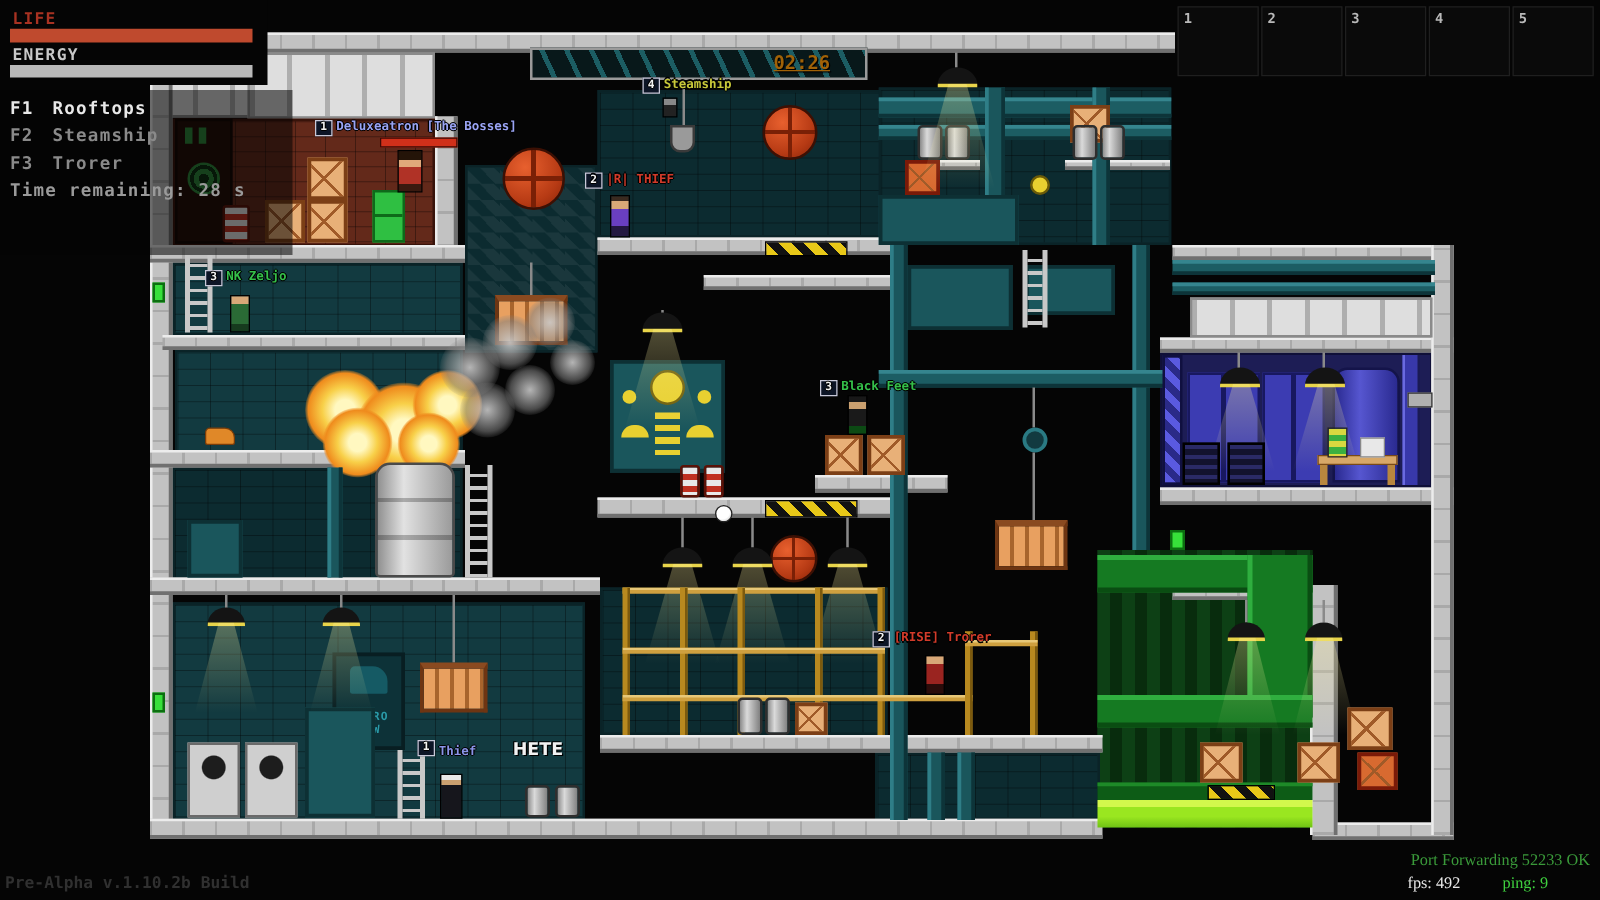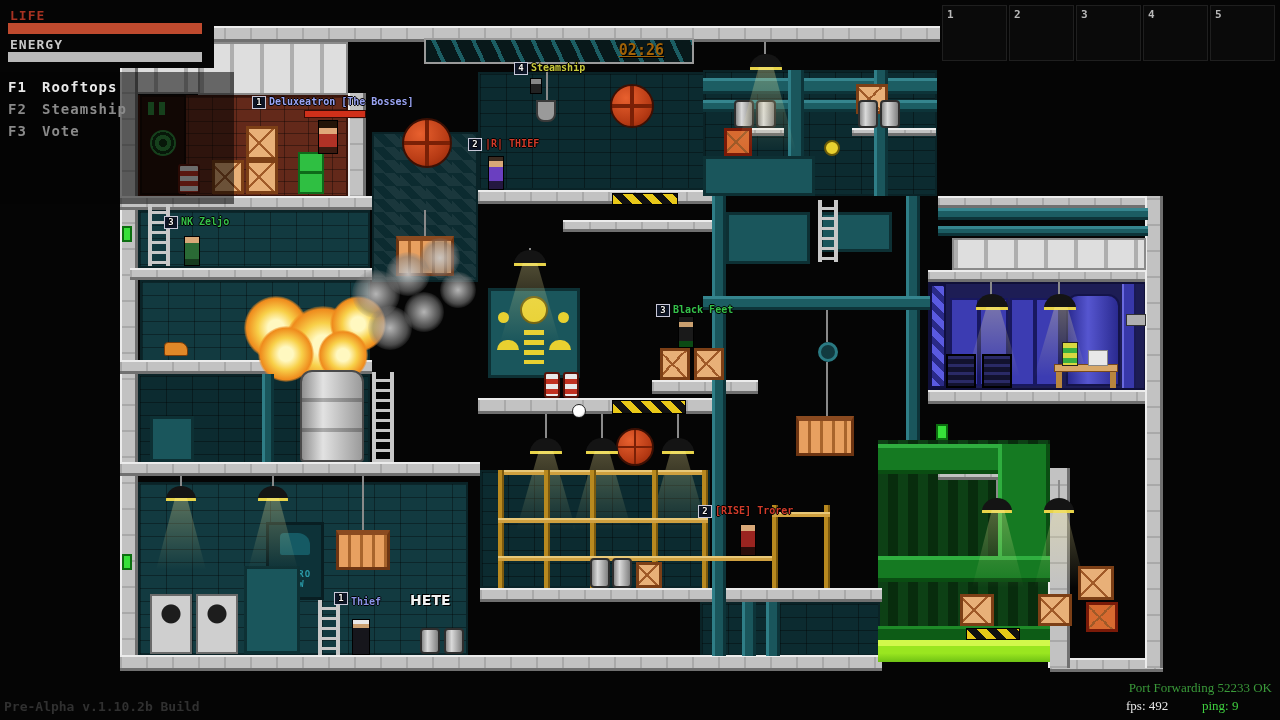--- a/index.html
+++ b/index.html
@@ -341,21 +341,22 @@
   <div class="backdrop" style="left:0;top:0;width:214px;height:68px;background:#050505;"></div>
   <div class="backdrop" style="left:0;top:72px;width:234px;height:132px;"></div>
   <div class="hudlabel" style="left:10px;top:8px;color:#a83222;">LIFE</div>
   <div class="hudbar" style="left:8px;top:23px;width:194px;height:11px;background:#bf4a2e;"></div>
   <div class="hudlabel" style="left:10px;top:37px;color:#c8c8c8;">ENERGY</div>
   <div class="hudbar" style="left:8px;top:52px;width:194px;height:10px;background:#b9b9b9;"></div>
 
   <div id="vote">
     <div class="row active"><span class="key">F1</span><span>Rooftops</span></div>
     <div class="row"><span class="key">F2</span><span>Steamship</span></div>
-    <div class="row"><span class="key">F3</span><span>Vote</span></div>
+    <div class="row"><span class="key">F3</span><span>Trorer</span></div>
+    <div class="timeleft">Time remaining: 28 s</div>
   </div>
 
   <div id="timerstrip"></div>
   <div id="timer">02:26</div>
 
   <div id="slots">
     <div class="slot"><span>1</span></div>
     <div class="slot"><span>2</span></div>
     <div class="slot"><span>3</span></div>
     <div class="slot"><span>4</span></div>

